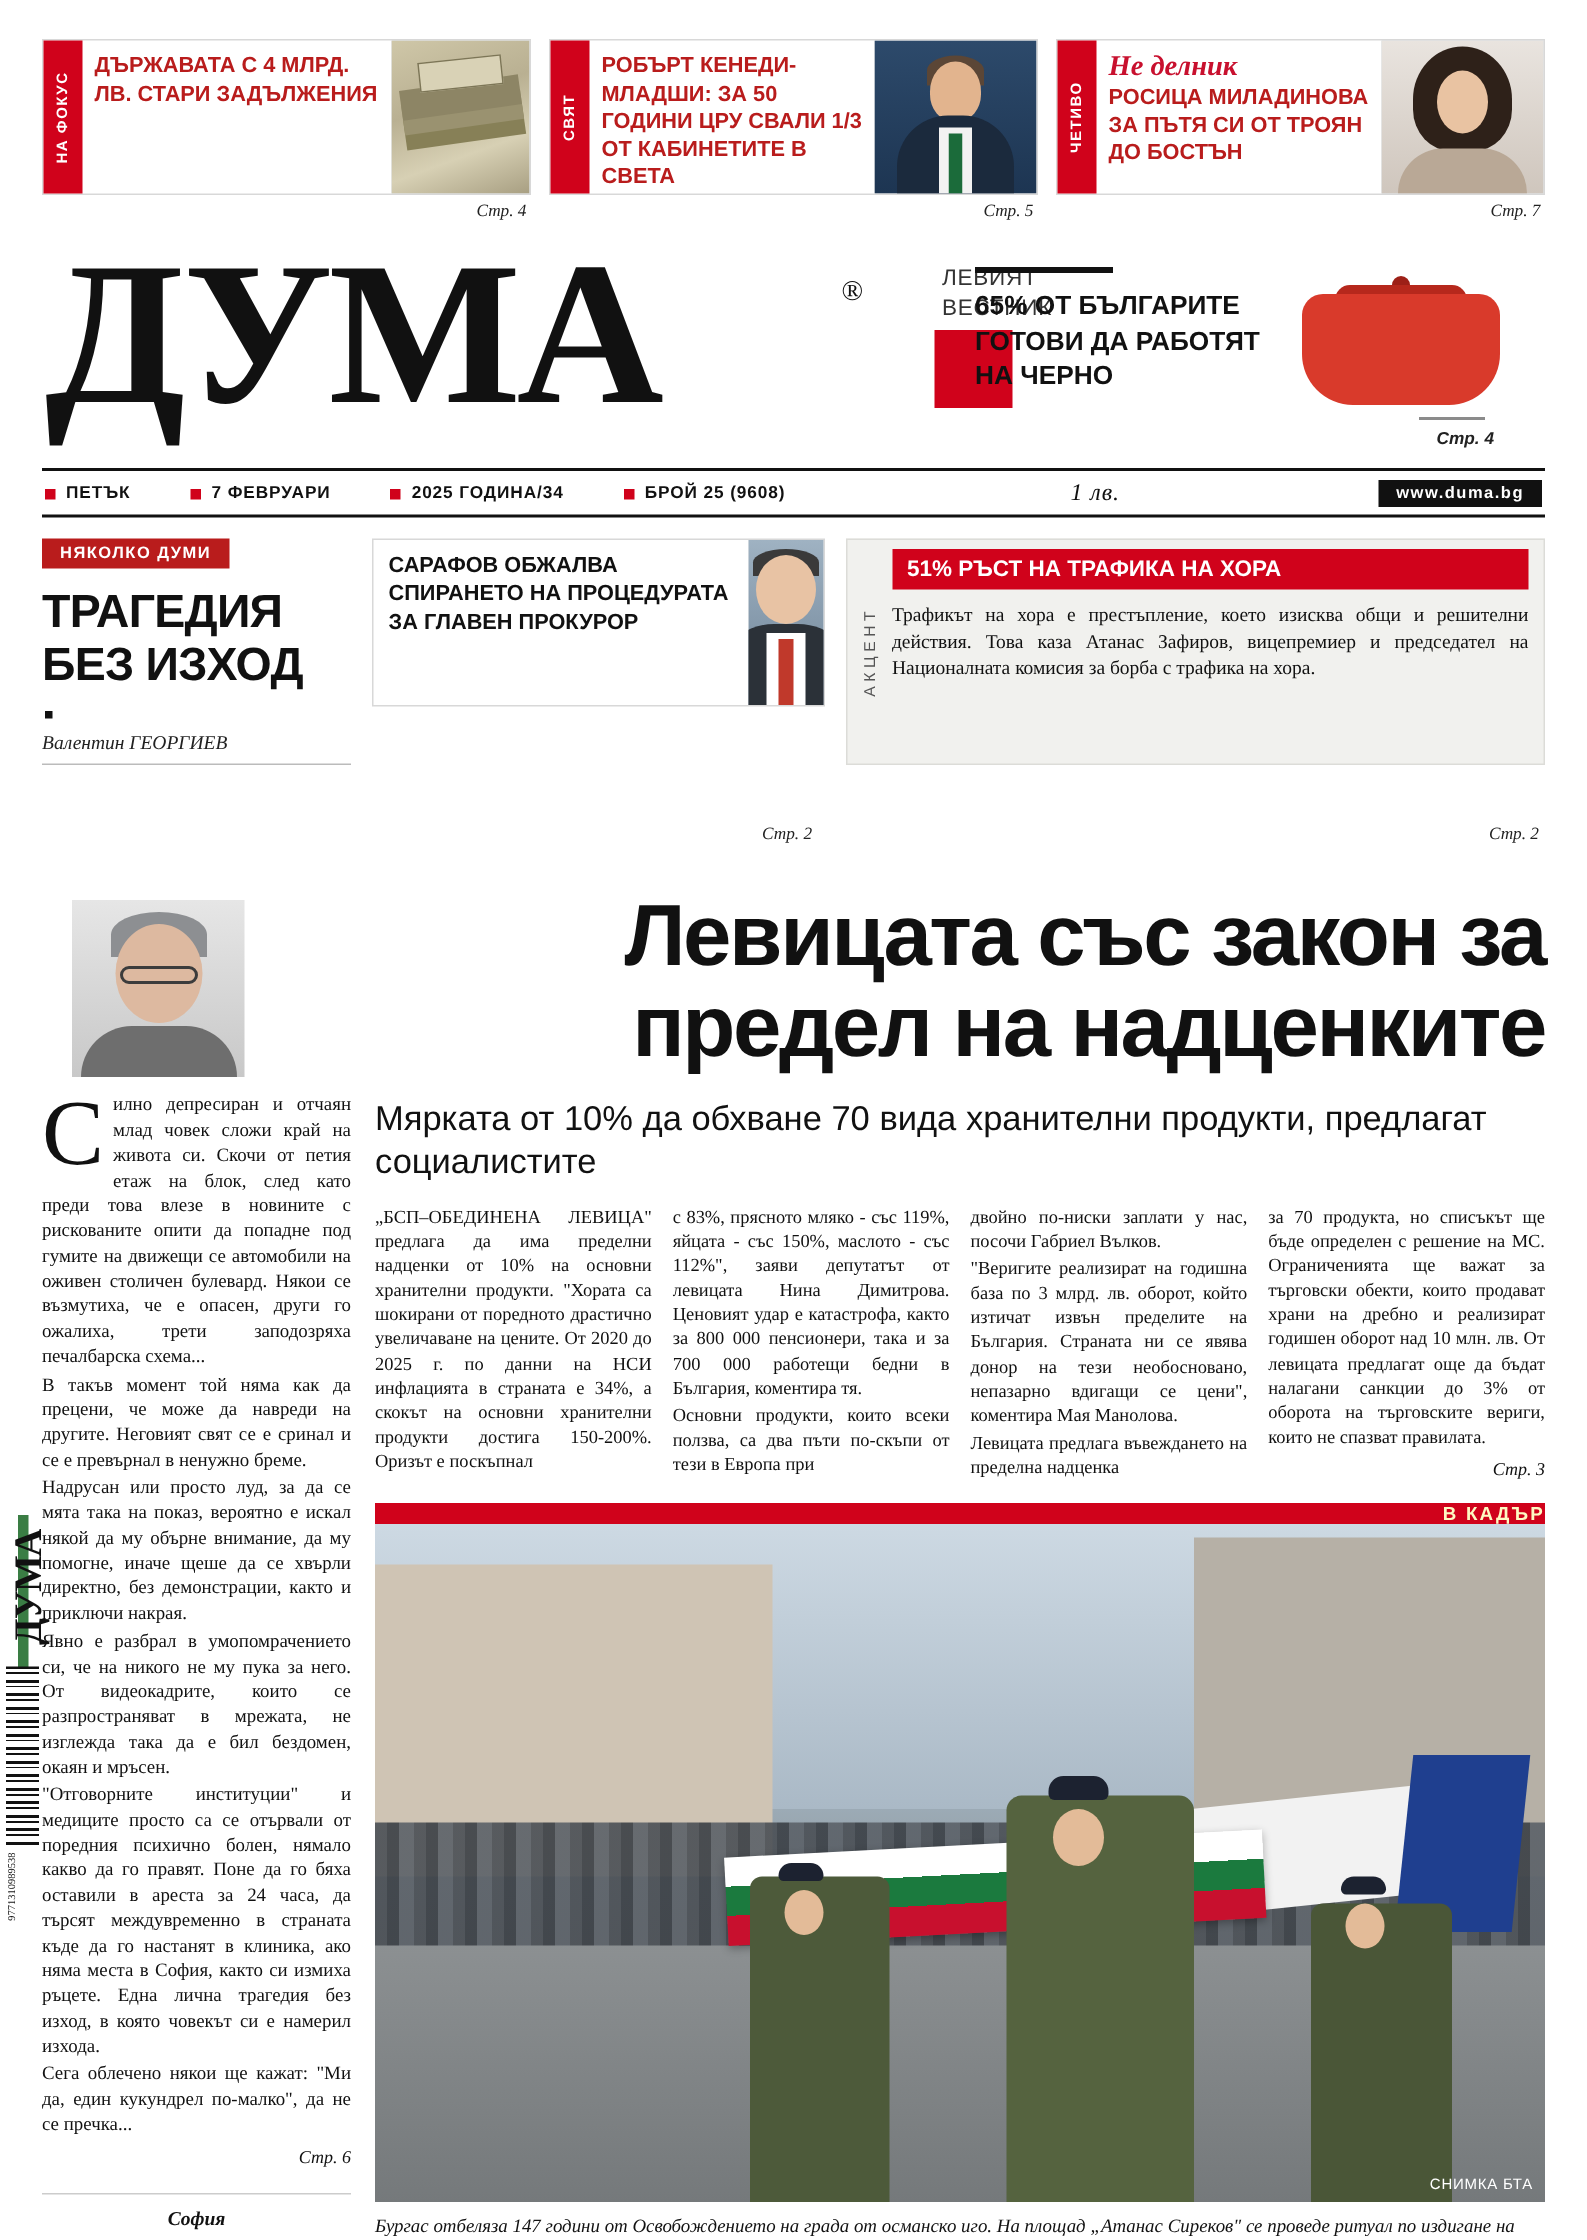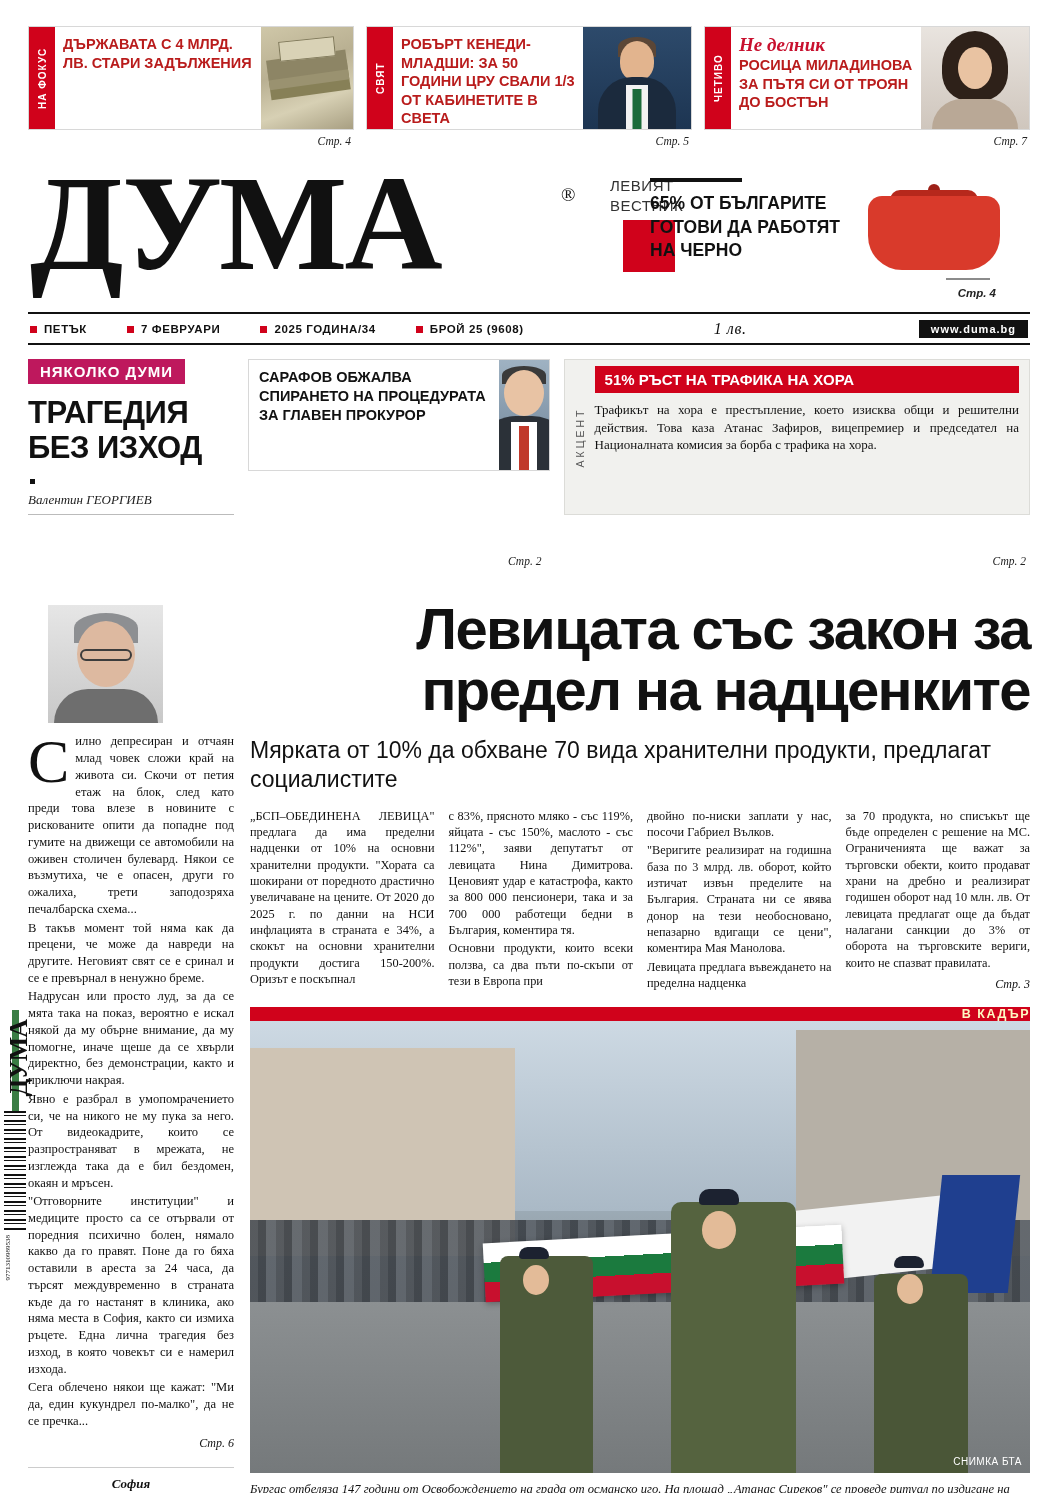--- a/index.html
+++ b/index.html
@@ -58,21 +58,21 @@
 
   
   .masthead { position:relative; height:150px; margin-top:30px; }
   .logo {
     font-family:"Liberation Serif", serif; font-weight:bold;
     font-size:136px; line-height:118px; letter-spacing:-3px; color:#111;
     position:absolute; left:2px; top:4px;
   }
   .reg { position:absolute; left:533px; top:24px; font-size:19px; }
   .subtitle {
-    position:absolute; left:582px; top:16px;
+    position:absolute; left:600px; top:16px;
     font-family:"Liberation Sans", sans-serif; font-size:15px; line-height:1.35; color:#333; letter-spacing:.5px;
   }
   .redsq { position:absolute; left:595px; top:60px; width:52px; height:52px; background:#d0021b; }
   .promo { position:absolute; right:180px; top:18px; width:200px;
     font-family:"Liberation Sans", sans-serif; font-weight:bold; font-size:17.5px; line-height:1.35; color:#111; }
   .promo .pline { width:92px; height:4px; background:#111; margin-bottom:10px; }
   .purse { position:absolute; right:26px; top:22px; width:150px; height:100px; }
   .purse .bag { position:absolute; right:4px; top:14px; width:132px; height:74px; background:#d93a2b; border-radius:14px 14px 34px 34px; }
   .purse .clasp{ position:absolute; right:26px; top:8px; width:88px; height:18px; background:#b6281c; border-radius:10px 10px 0 0;}
   .purse .knob { position:absolute; right:64px; top:2px; width:12px; height:12px; border-radius:50%; background:#9d2017;}
@@ -82,22 +82,22 @@
   .infobar { display:flex; align-items:center; gap:0; padding:6px 2px 5px; font-family:"Liberation Sans", sans-serif; font-size:11.5px; font-weight:bold; letter-spacing:.6px; }
   .infobar .sq { width:7px; height:7px; background:#d0021b; display:inline-block; margin-right:7px; }
   .infobar .it { display:flex; align-items:center; margin-right:40px; color:#111; }
   .infobar .price { font-family:"Liberation Serif", serif; font-style:italic; font-size:16px; font-weight:normal; margin-left:150px; }
   .infobar .site { margin-left:auto; background:#111; color:#fff; font-size:11px; padding:3px 12px; letter-spacing:1px; }
   .botline { border-bottom:2px solid #111; }
 
   
   .band { display:flex; gap:14px; margin-top:14px; }
   .col-left { width:206px; }
-  .badge { display:inline-block; background:#be185d; color:#fff; font-family:"Liberation Sans", sans-serif;
-           font-weight:bold; font-size:15px; letter-spacing:1px; padding:4px 12px; }
+  .badge { display:inline-block; background:#b91c1c; color:#fff; font-family:"Liberation Sans", sans-serif;
+           font-weight:bold; font-size:11px; letter-spacing:1px; padding:4px 12px; }
   .edtitle { font-family:"Liberation Sans", sans-serif; font-weight:bold; font-size:31px; line-height:1.12; margin-top:12px; letter-spacing:-0.5px; }
   .dot { width:5px; height:5px; background:#111; margin:14px 0 8px 2px; }
   .author { font-family:"Liberation Serif", serif; font-style:italic; font-size:13px; color:#222; border-bottom:1px solid #bbb; padding-bottom:6px; }
   .edphoto { width:115px; height:118px; margin:12px 0 10px 20px; background:linear-gradient(180deg,#e6e6e6,#c8c8c8); position:relative; overflow:hidden;}
   .edphoto .h{position:absolute;left:50%;top:16px;transform:translateX(-50%);width:58px;height:66px;border-radius:50%;background:#ddb9a0;}
   .edphoto .hr{position:absolute;left:50%;top:8px;transform:translateX(-50%);width:64px;height:30px;border-radius:50% 50% 0 0;background:#8d8f92;}
   .edphoto .g{position:absolute;left:50%;top:44px;transform:translateX(-50%);width:52px;height:12px;border:2px solid #3c3c3c;border-radius:6px;}
   .edphoto .b{position:absolute;left:50%;bottom:0;transform:translateX(-50%);width:104px;height:34px;background:#6e6e6e;border-radius:38px 38px 0 0;}
 
   .teaser2 { flex:1; display:flex; border:1px solid #d8d8d8; height:112px; }

